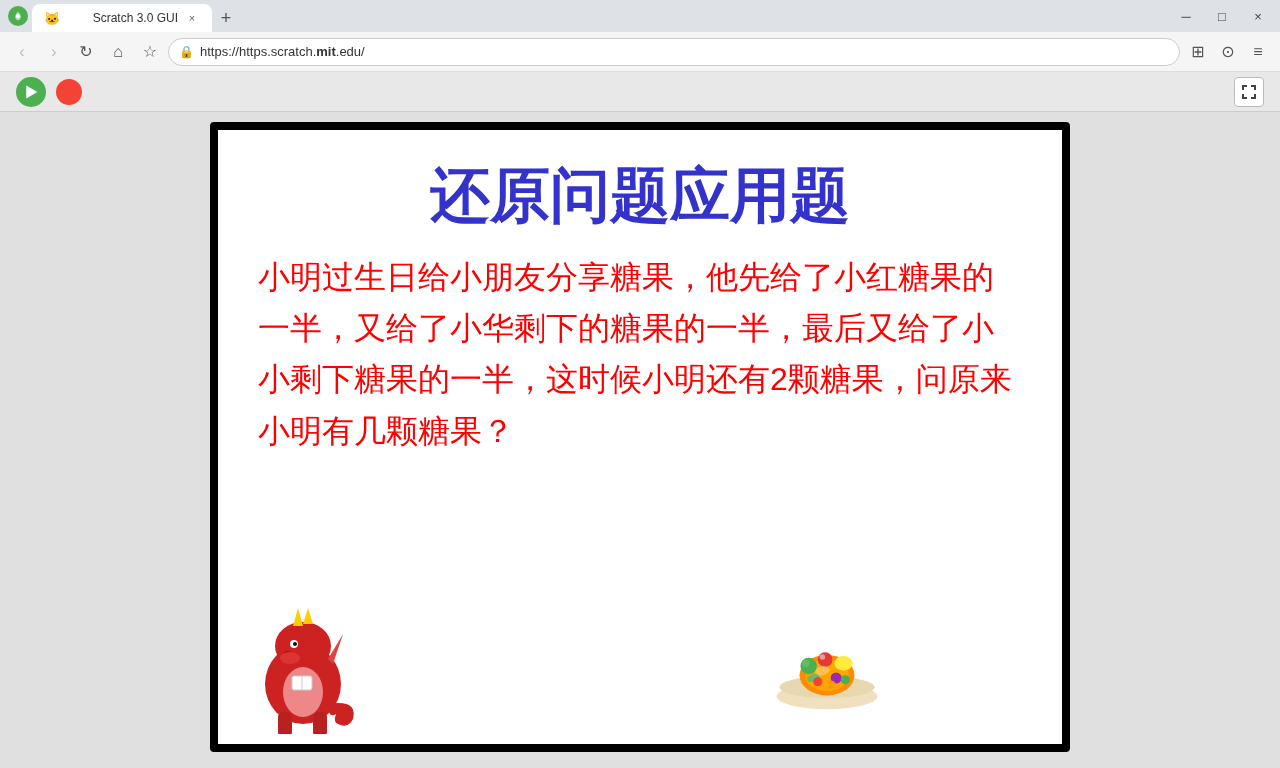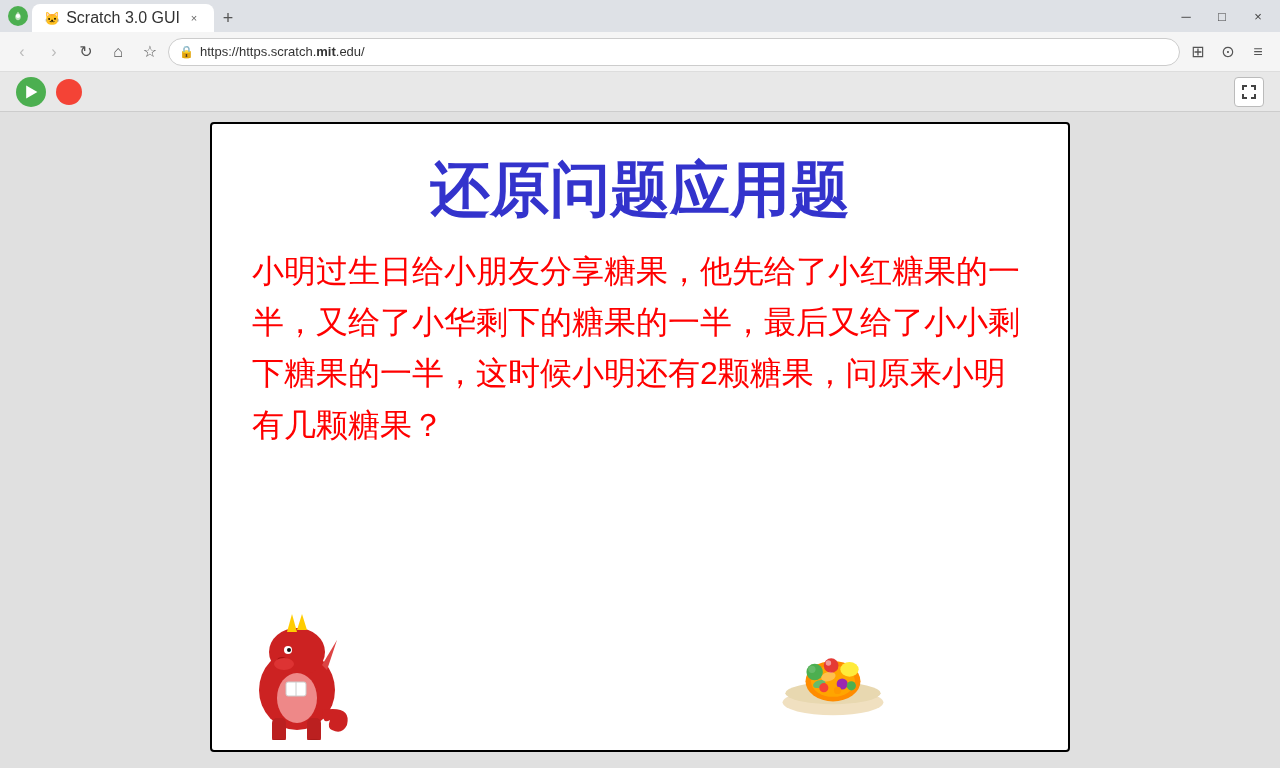--- a/index.html
+++ b/index.html
@@ -46,21 +46,21 @@
       align-items: center;
       padding: 0 12px;
       gap: 6px;
       min-width: 180px;
       max-width: 220px;
       font-size: 12px;
       color: #333;
       position: relative;
     }
     .tab-icon { font-size: 13px; }
-    .tab-title { flex: 1; font-size: 16px; white-space: nowrap; overflow: hidden; text-overflow: ellipsis; }
+    .tab-title { flex: 1; font-size: 12px; white-space: nowrap; overflow: hidden; text-overflow: ellipsis; text-align: right; }
     .tab-close {
       width: 16px;
       height: 16px;
       border-radius: 50%;
       display: flex;
       align-items: center;
       justify-content: center;
       font-size: 11px;
       color: #666;
       cursor: pointer;
@@ -184,21 +184,21 @@
       justify-content: center;
       align-items: flex-start;
       padding: 10px;
       background: #e0e0e0;
       height: calc(768px - 32px - 40px - 40px);
     }
     .stage {
       width: 860px;
       height: 630px;
       background: #fff;
-      border: 2px solid #000000;
+      border: 8px solid #000000;
       border-radius: 4px;
       position: relative;
       overflow: hidden;
     }
 
     
     .stage-title {
       text-align: center;
       font-size: 60px;
       font-weight: bold;

